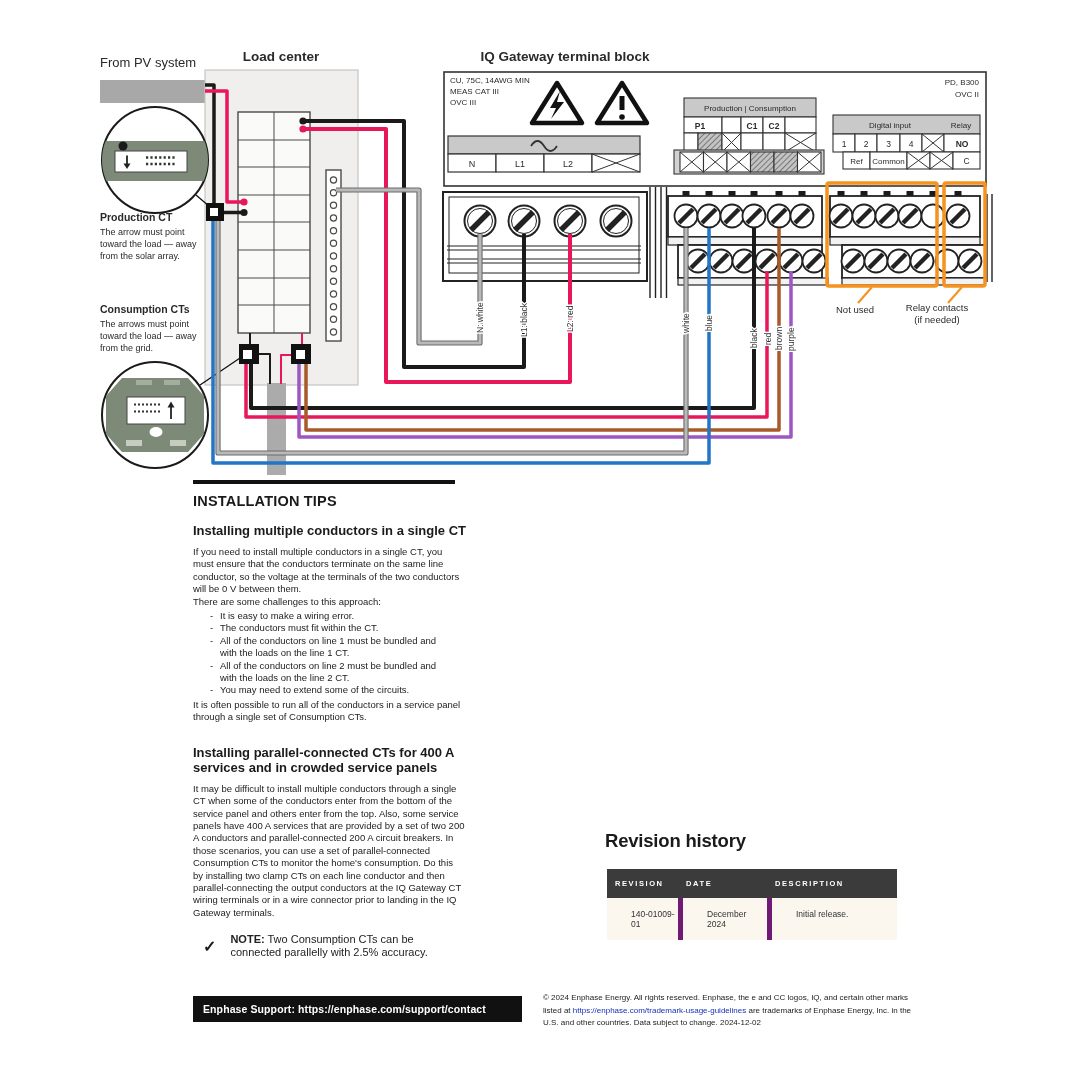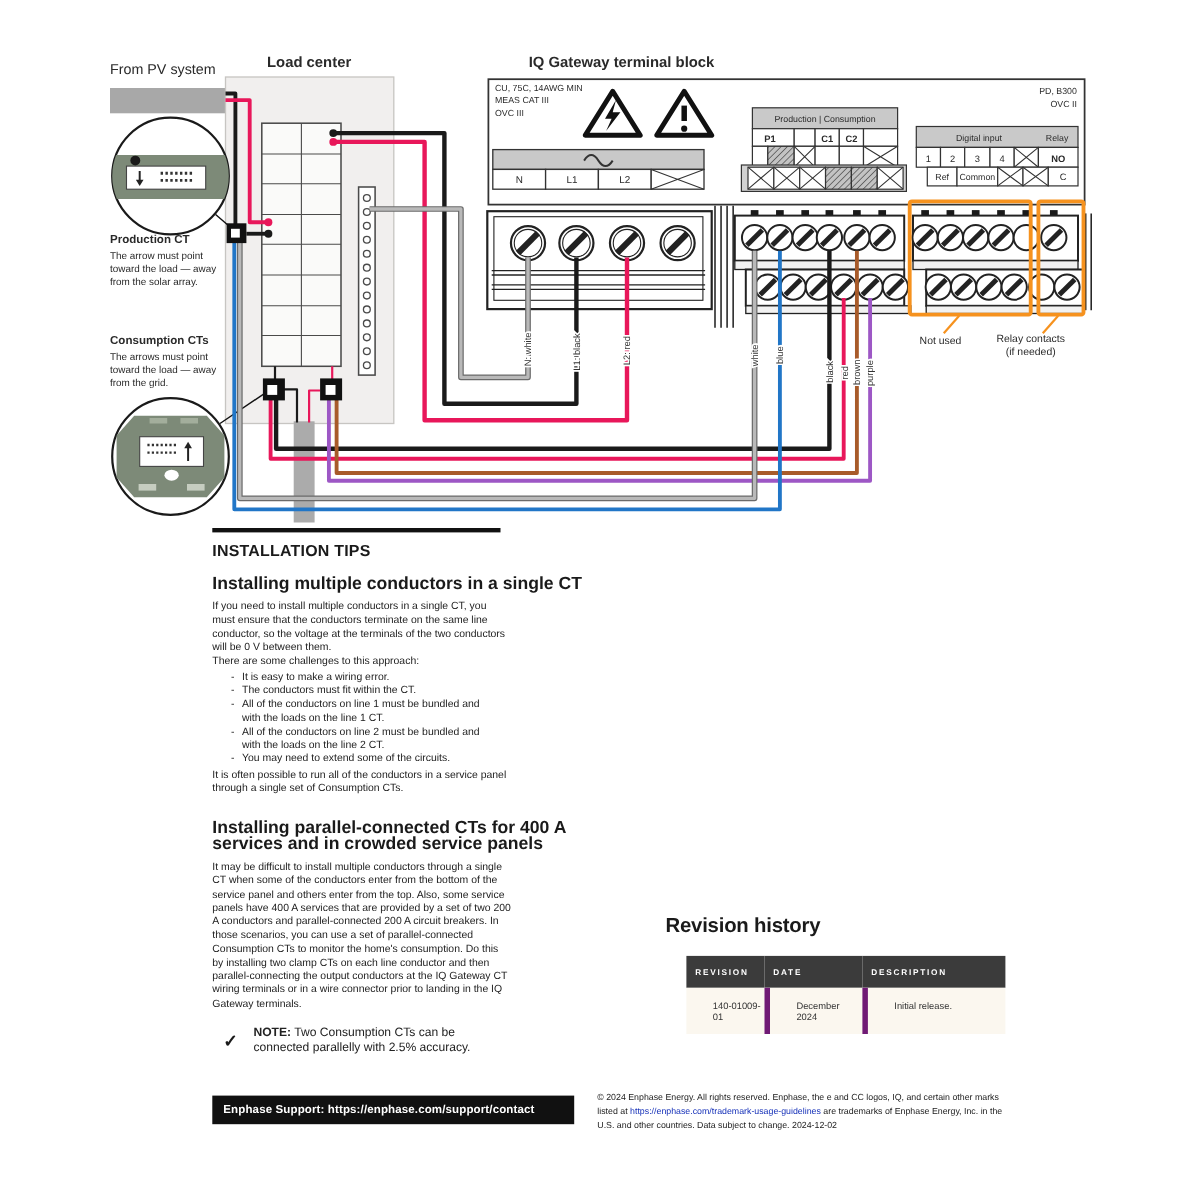--- a/index.html
+++ b/index.html
@@ -7,32 +7,32 @@
   body{position:relative;background:#fff;font-family:"Liberation Sans",sans-serif;color:#1a1a1a;overflow:hidden}
   .abs{position:absolute}
   svg text{font-family:"Liberation Sans",sans-serif;fill:#2a2a2a}
   .t8{font-size:8px}.t85{font-size:8.5px}.t9{font-size:9px}.t95{font-size:9.5px}
   .t105{font-size:10.5px}.t13{font-size:13px}.t135{font-size:13.5px}
   .b{font-weight:bold}
   .halo{paint-order:stroke;stroke:#fff;stroke-width:3px;fill:#333}
   .tips{left:193px;top:480px;width:280px}
   .rule{width:262px;height:4px;background:#111;margin-bottom:9px}
   .tips h1{font-size:14.5px;letter-spacing:.2px;margin-bottom:14px}
-  .tips h2{font-size:16px;line-height:15px;margin-bottom:8px;white-space:nowrap}
+  .tips h2{font-size:13px;line-height:15px;margin-bottom:8px;white-space:nowrap}
   .tips p{font-size:9.5px;line-height:12.4px;width:272px;color:#222}
   .tips ul{list-style:none;margin:2px 0 2px 17px}
   .tips li{position:relative;font-size:9.5px;line-height:12.4px;width:240px;padding-left:10px;color:#222}
   .tips li::before{content:"-";position:absolute;left:0}
   .s2head{margin-top:21px}
   .note{display:flex;margin-top:14px;width:272px}
   .note .chk{font-size:16px;font-weight:bold;margin:4px 14px 0 10px}
   .note .ntxt{font-size:11px;line-height:12.4px;width:252px;color:#222}
   .revwrap{left:604px;top:830px;width:300px}
   .revwrap h1{font-size:18.5px;letter-spacing:-.2px;margin-bottom:17px;margin-left:1px}
-  .rev-table{width:290px;margin-left:20px;font-size:8.5px}
+  .rev-table{width:290px;margin-left:3px;font-size:8.5px}
   .rev-head,.rev-row{display:grid;grid-template-columns:71px 89px 130px}
   .rev-head>div{background:#3b3b3b;color:#fff;font-size:7.5px;font-weight:bold;letter-spacing:1.6px;padding:10px 0 10px 8px}
   .rev-row>div{background:#fbf7ef;color:#333;padding:11px 0 11px 24px}
   .rev-row>div+div{border-left:5px solid #701a75}
   .supportbar{left:193px;top:996px;width:329px;height:26px;background:#111;color:#fff;font-size:10.5px;font-weight:bold;line-height:26px;padding-left:10px;letter-spacing:.1px}
   .copy{left:543px;top:992px;width:372px;font-size:8px;line-height:12.6px;color:#222}
   .copy .lnk{color:#1530b8;}
 </style>
 </head>
 <body>

